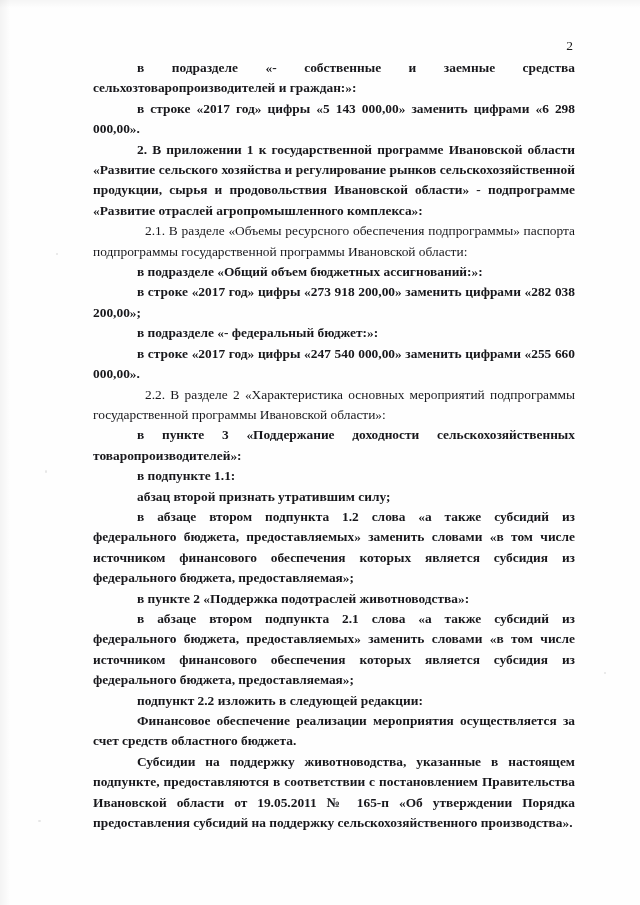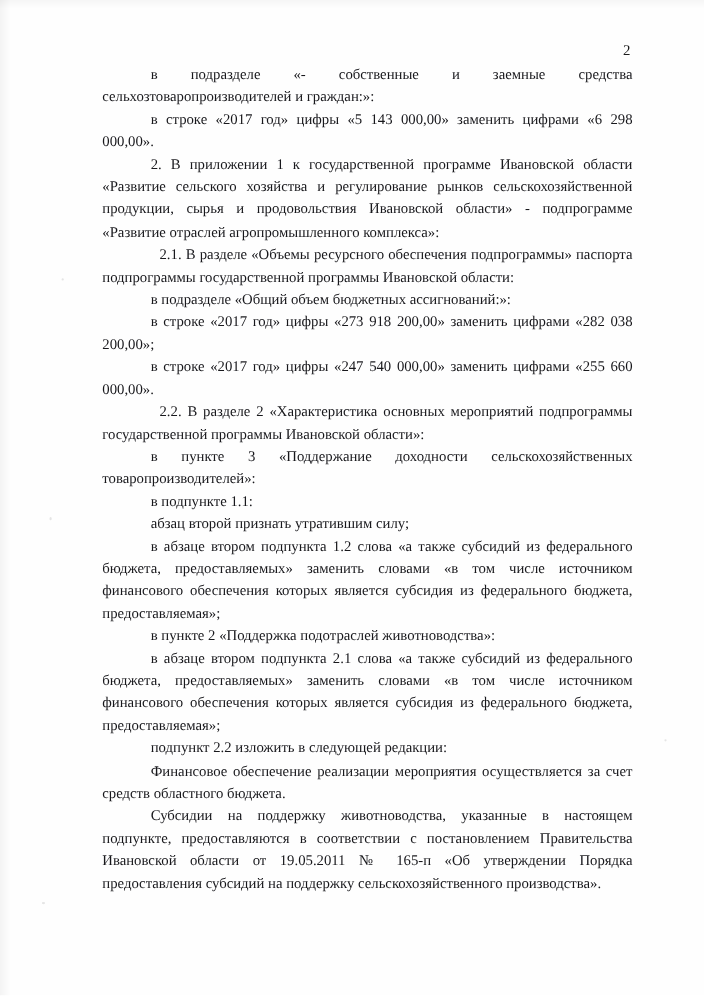--- a/index.html
+++ b/index.html
@@ -42,21 +42,21 @@
     text-justify: inter-word;
     color: #18181c;
   }
   .para {
     margin: 0;
     padding: 0;
     text-align: justify;
     text-align-last: left;
     hyphens: none;
   }
-  .para.ind-mid { text-indent: 44px; }
+  .para.ind-mid { text-indent: 44px; font-weight: bold; }
   .para.ind-big { text-indent: 52px; }
   
   .speck {
     position: absolute;
     background: #cfcfcf;
     border-radius: 50%;
     opacity: 0.55;
   }
   .edge-shadow-left {
     position: absolute;
@@ -82,20 +82,21 @@
 
   <div class="page-number">2</div>
 
   <div class="doc-body">
     <p class="para ind-mid">в подразделе «- собственные и заемные средства сельхозтоваропроизводителей и граждан:»:</p>
     <p class="para ind-mid">в строке «2017 год» цифры «5 143 000,00» заменить цифрами «6 298 000,00».</p>
     <p class="para ind-mid">2. В приложении 1 к государственной программе Ивановской области «Развитие сельского хозяйства и регулирование рынков сельскохозяйственной продукции, сырья и продовольствия Ивановской области» - подпрограмме «Развитие отраслей агропромышленного комплекса»:</p>
     <p class="para ind-big">2.1. В разделе «Объемы ресурсного обеспечения подпрограммы» паспорта подпрограммы государственной программы Ивановской области:</p>
     <p class="para ind-mid">в подразделе «Общий объем бюджетных ассигнований:»:</p>
     <p class="para ind-mid">в строке «2017 год» цифры «273 918 200,00» заменить цифрами «282 038 200,00»;</p>
+    <p class="para ind-mid">в подразделе «- федеральный бюджет:»:</p>
     <p class="para ind-mid">в строке «2017 год» цифры «247 540 000,00» заменить цифрами «255 660 000,00».</p>
     <p class="para ind-big">2.2. В разделе 2 «Характеристика основных мероприятий подпрограммы государственной программы Ивановской области»:</p>
     <p class="para ind-mid">в пункте 3 «Поддержание доходности сельскохозяйственных товаропроизводителей»:</p>
     <p class="para ind-mid">в подпункте 1.1:</p>
     <p class="para ind-mid">абзац второй признать утратившим силу;</p>
     <p class="para ind-mid">в абзаце втором подпункта 1.2 слова «а также субсидий из федерального бюджета, предоставляемых» заменить словами «в том числе источником финансового обеспечения которых является субсидия из федерального бюджета, предоставляемая»;</p>
     <p class="para ind-mid">в пункте 2 «Поддержка подотраслей животноводства»:</p>
     <p class="para ind-mid">в абзаце втором подпункта 2.1 слова «а также субсидий из федерального бюджета, предоставляемых» заменить словами «в том числе источником финансового обеспечения которых является субсидия из федерального бюджета, предоставляемая»;</p>
     <p class="para ind-mid">подпункт 2.2 изложить в следующей редакции:</p>
     <p class="para ind-mid">Финансовое обеспечение реализации мероприятия осуществляется за счет средств областного бюджета.</p>

